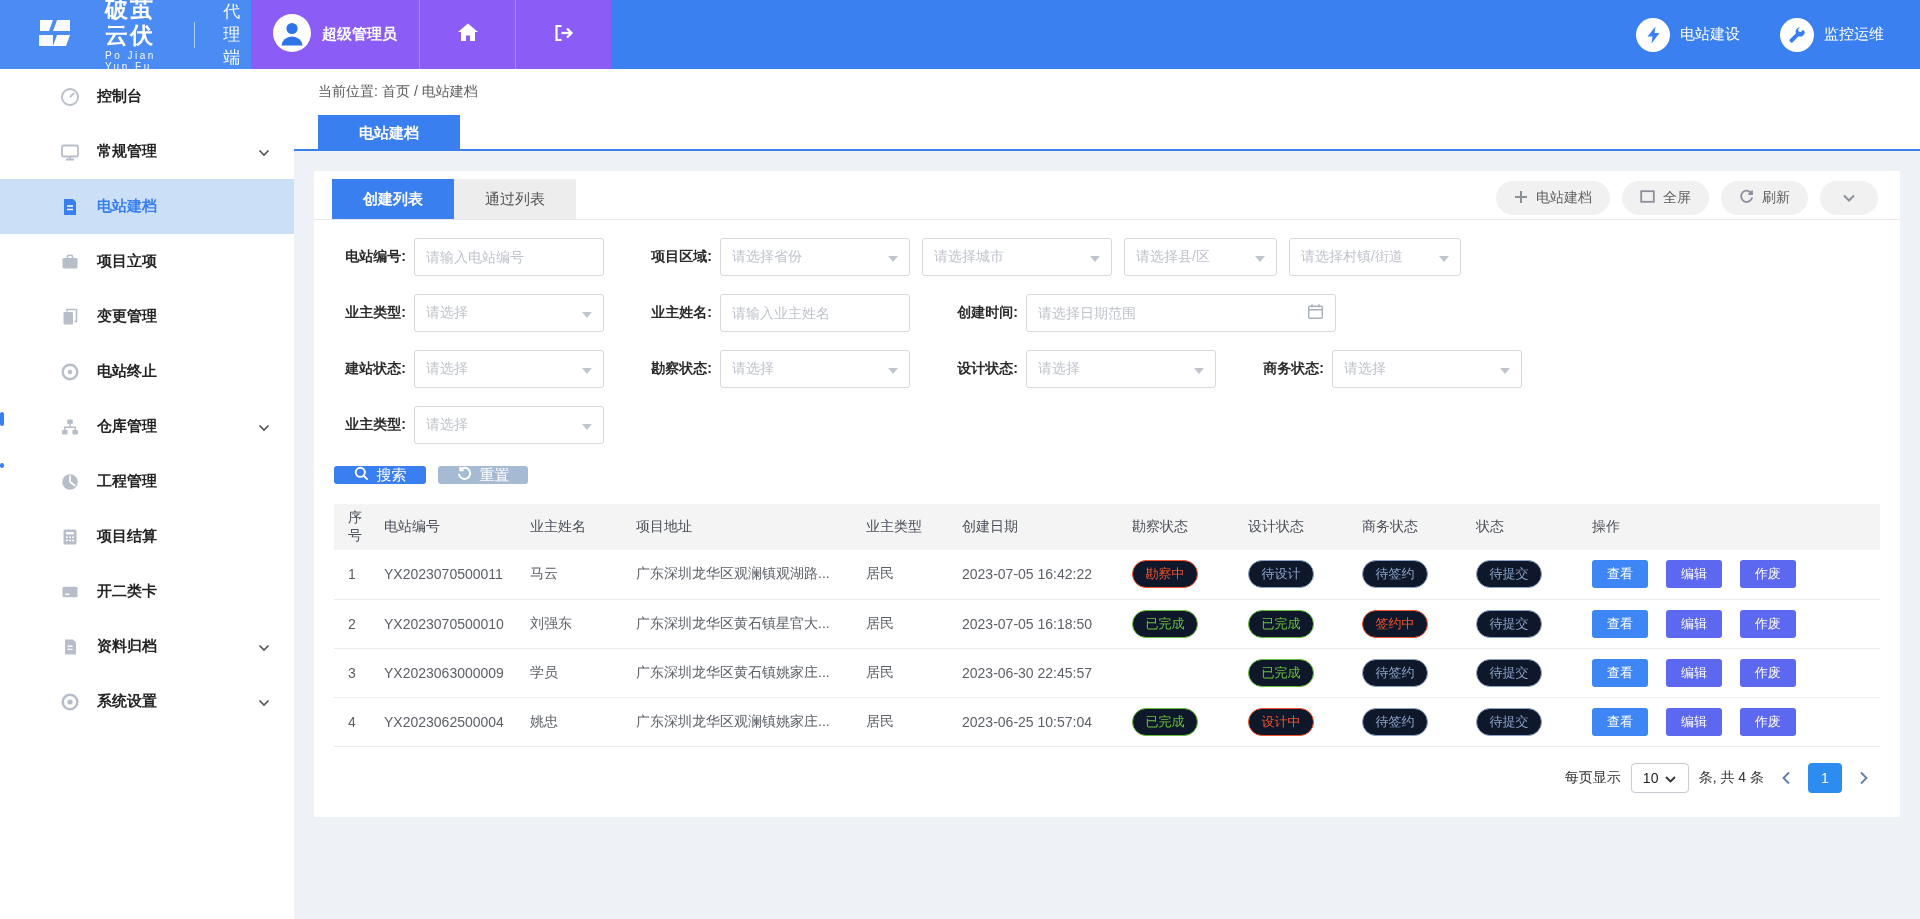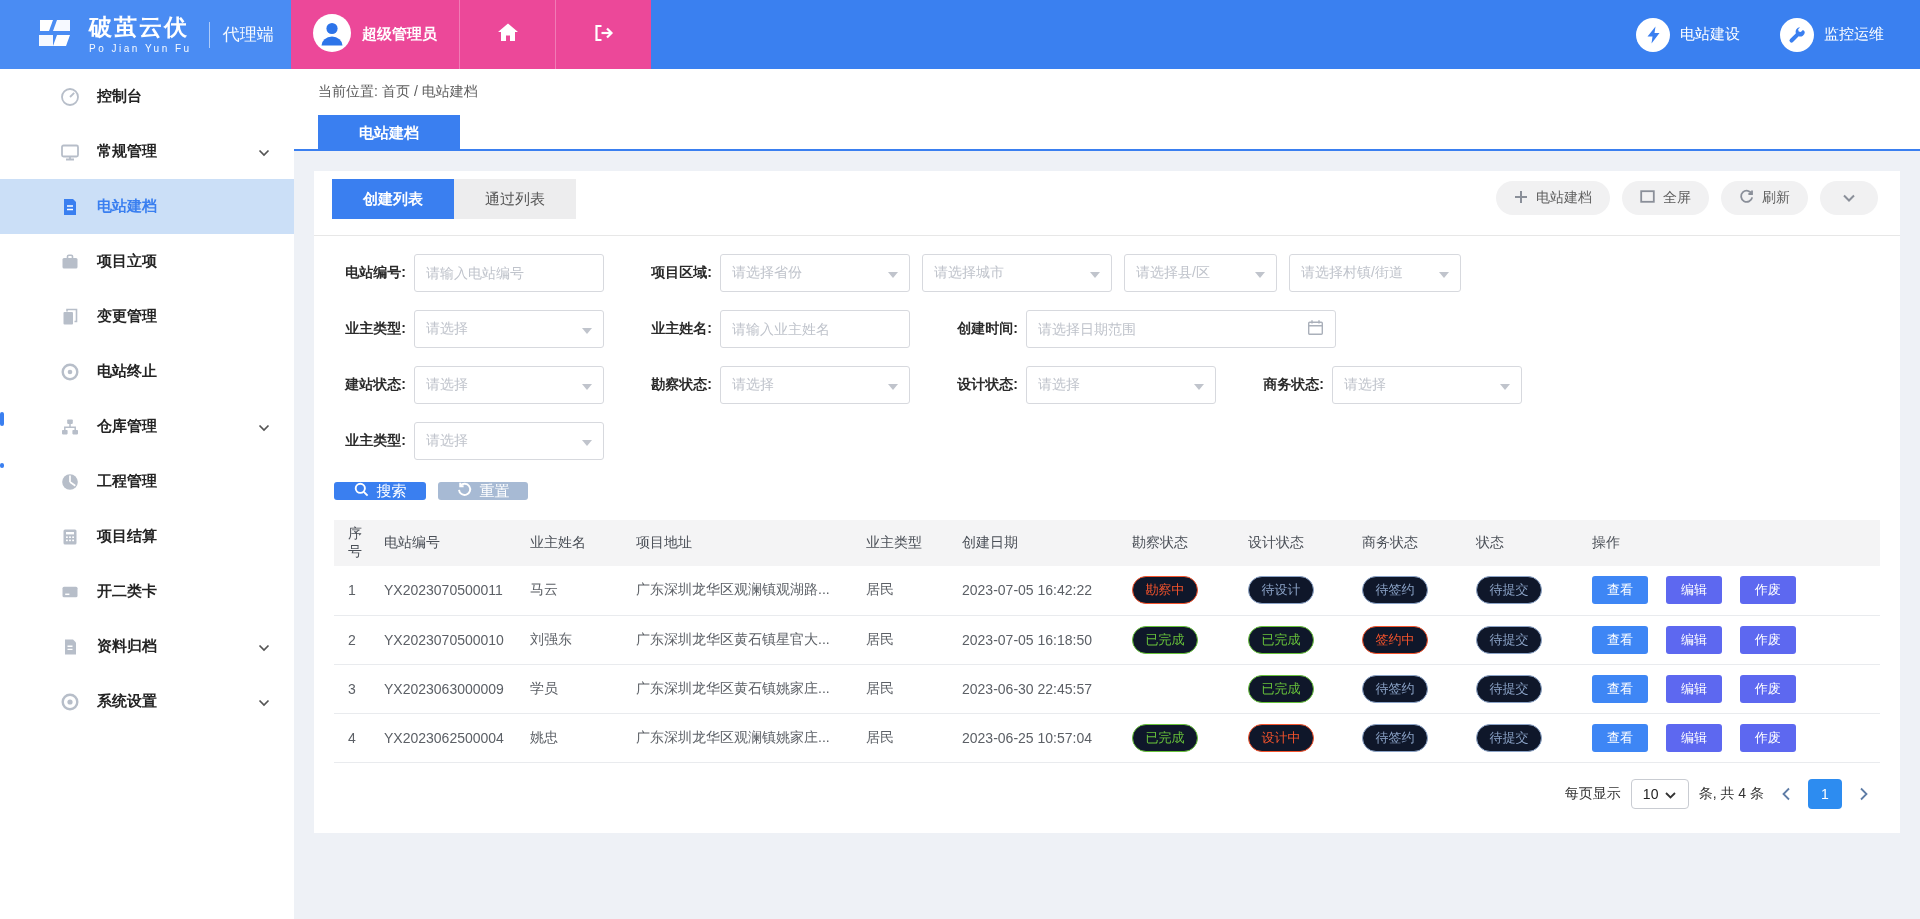--- a/index.html
+++ b/index.html
@@ -1,27 +1,27 @@
 <!DOCTYPE html>
 <html><head>
 <meta charset="utf-8">
 <style>
   * { margin:0; padding:0; box-sizing:border-box; }
   html,body { width:1920px; height:919px; font-family:"Liberation Sans","DejaVu Sans",sans-serif; }
   #app { position:relative; width:1920px; height:919px; background:#eef1f6; overflow:hidden; }
 
   
   .header { position:absolute; top:0; left:0; width:1920px; height:69px; background:#3a80f0; display:flex; align-items:stretch; z-index:5; }
-  .brand { width:291px; background:#4a8cf3; display:flex; align-items:center; padding-left:34px; flex-shrink:0; }
+  .brand { width:251px; background:#4a8cf3; display:flex; align-items:center; padding-left:34px; flex-shrink:0;gap:16px; }
   .brand-text { margin-left:13px; color:#fff; }
   .brand-title { font-size:23px; font-weight:bold; letter-spacing:2px; line-height:1.1; }
   .brand-sub { font-size:10px; letter-spacing:2.5px; margin-top:2px; opacity:.95; }
   .brand-divider { width:1px; height:26px; background:rgba(255,255,255,.55); margin:0 13px 0 17px; }
   .brand-tag { color:#fff; font-size:17px; opacity:.95; }
-  .user-block { display:flex; background:#ec4899; }
+  .user-block { display:flex; background:#8b5cf6; }
   .user-sec { display:flex; align-items:center; padding:0 22px; cursor:pointer; }
   .user-name { color:#fff; font-size:15px; margin-left:11px; font-weight:600; }
   .hd-sec { width:96px; display:flex; align-items:center; justify-content:center; border-left:1px solid rgba(255,255,255,.28); cursor:pointer; }
   .quick-nav { margin-left:auto; display:flex; align-items:center; gap:40px; padding-right:36px; }
   .quick-item { display:flex; align-items:center; gap:10px; color:#fff; font-size:15px; cursor:pointer; }
   .icon-circle { width:34px; height:34px; border-radius:50%; background:#fff; display:flex; align-items:center; justify-content:center; }
 
   
   .sidebar { position:absolute; top:69px; left:0; width:294px; height:850px; background:#fff; box-shadow:1px 0 0 #e9ebef; }
   .side-item { height:55px; display:flex; align-items:center; padding-left:59px; position:relative; cursor:pointer; }
@@ -33,21 +33,21 @@
   .scroll-tick { position:absolute; left:0; width:4px; background:#3a7ff0; border-radius:2px; }
 
   
   .main { position:absolute; left:294px; top:69px; width:1626px; height:850px; background:#eef1f6; }
   .topbar { background:#fff; height:82px; border-bottom:2px solid #3a7ff0; position:relative; }
   .breadcrumb { position:absolute; top:14px; left:24px; font-size:14px; color:#5c5c5c; display:flex; gap:4px; }
   .crumb-link { cursor:pointer; }
   .page-tab { position:absolute; left:24px; bottom:-2px; width:142px; height:36px; background:#3a7ff0; color:#fff; font-size:15px; font-weight:600; display:flex; align-items:center; justify-content:center; cursor:pointer; }
 
   .card { margin:20px 20px 0 20px; background:#fff; padding-bottom:24px; }
-  .card-head { position:relative; padding:8px 20px 16px 18px; border-bottom:1px solid #e7e7e7; display:flex; }
+  .card-head { position:relative; padding:8px 20px 0 18px; border-bottom:1px solid #e7e7e7; display:flex; }
   .tab { width:122px; height:40px; display:flex; align-items:center; justify-content:center; font-size:15px; cursor:pointer; }
   .tab.active { background:#3a7ff0; color:#fff; font-weight:600; }
   .tab.inactive { background:#ededee; color:#555; }
   .head-actions { position:absolute; right:22px; top:10px; display:flex; gap:12px; }
   .pill { height:34px; border-radius:17px; background:#f1f1f2; color:#5f5f5f; font-size:14px; display:flex; align-items:center; padding:0 18px; gap:8px; cursor:pointer; }
   .pill.small { width:58px; justify-content:center; padding:0; }
 
   
   .filters { padding:18px 20px 0 20px; }
   .f-row { display:flex; align-items:center; margin-bottom:18px; }

